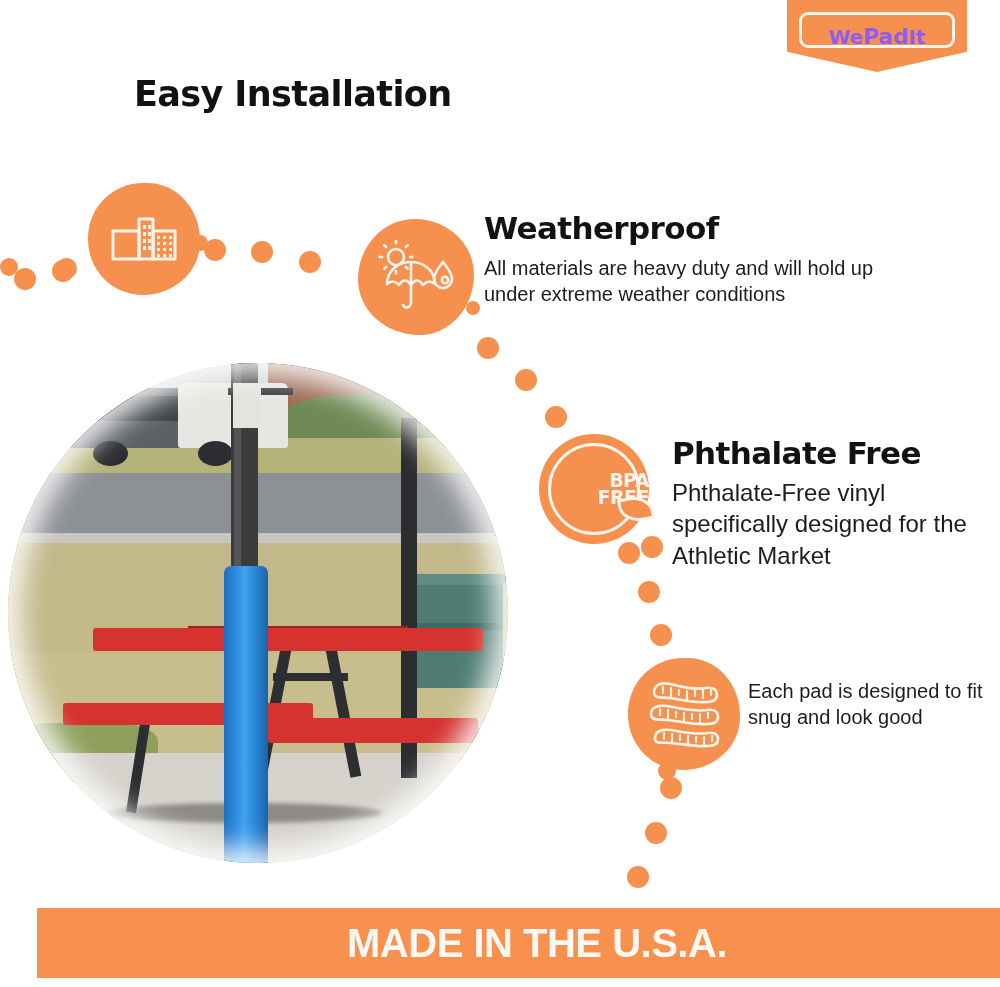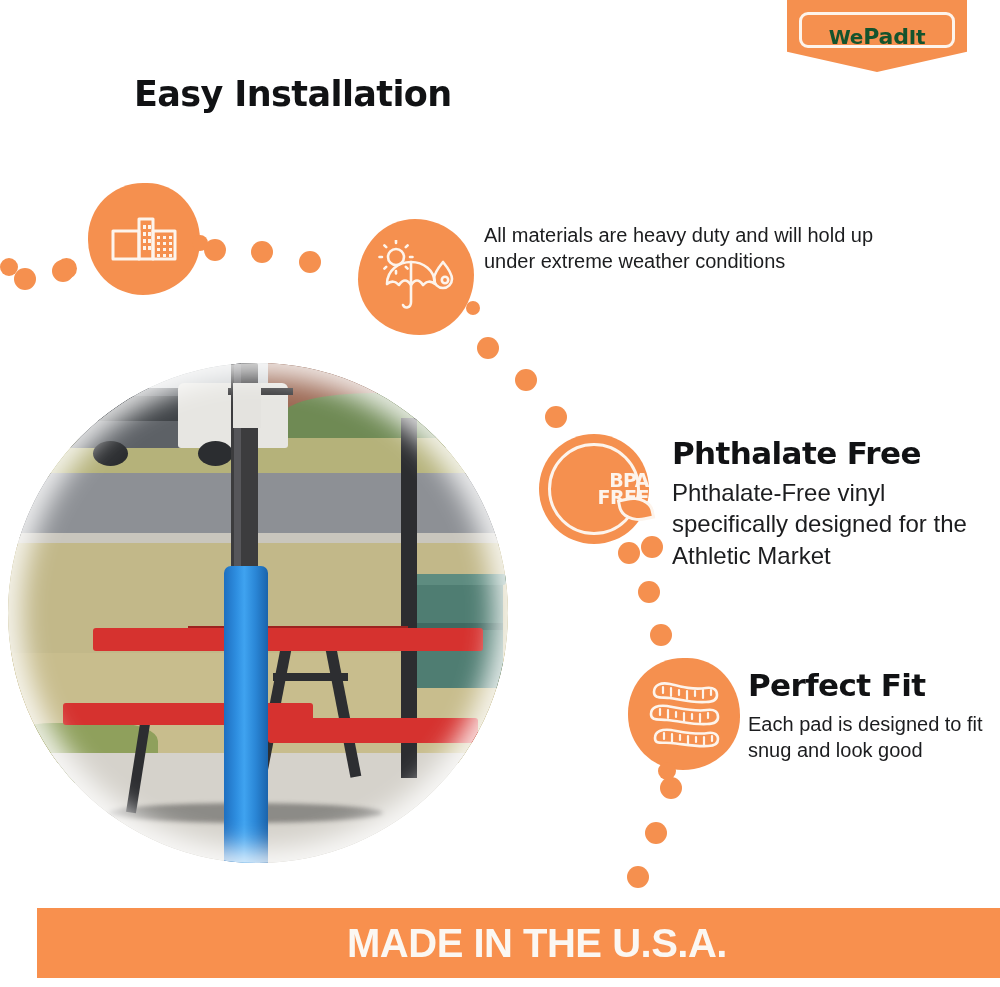--- a/index.html
+++ b/index.html
@@ -41,21 +41,21 @@
     right: 12px;
     height: 36px;
     border: 3px solid #FDF4EC;
     border-radius: 9px;
   }
   .logo-text {
     position: absolute;
     left: 0; right: 0; top: 50%;
     transform: translateY(-50%);
     text-align: center;
-    color: #14532d;
+    color: #8b5cf6;
     font-size: 20px;
     font-weight: 700;
     letter-spacing: -0.2px;
     font-family: "DejaVu Sans", sans-serif;
     white-space: nowrap;
   }
   .logo-text .lg-we { font-weight: 700; }
   .logo-text .lg-pad { font-weight: 800; font-size: 22px; }
   .logo-text .lg-it { font-weight: 700; }
 
@@ -299,20 +299,21 @@
           <rect x="60" y="39" width="3" height="3"></rect>
         <rect x="48" y="45" width="3" height="3"></rect>
           <rect x="54" y="45" width="3" height="3"></rect>
           <rect x="60" y="45" width="3" height="3"></rect>
       </g>
     </svg>
     <div class="sat" style="right:-8px; top:52px; width:16px; height:16px;"></div>
   </div>
 
   <div class="feature" id="feat-weather">
+    <h2>Weatherproof</h2>
     <p>All materials are heavy duty and will hold up under extreme weather conditions</p>
   </div>
 
   <div class="bubble blob-b" id="icon-weather">
     <svg width="82" height="74" viewBox="0 0 82 74" aria-hidden="true">
       <g fill="none" stroke="#FDF4EC" stroke-width="2.6" stroke-linecap="round" stroke-linejoin="round">
         <circle cx="21" cy="17" r="8"></circle>
         <path d="M21 3 V0.5 M21 31 V33.5 M7 17 H4.5 M35 17 H37.5
                  M11.2 7.2 L9.4 5.4 M30.8 7.2 L32.6 5.4 M11.2 26.8 L9.4 28.6 M30.8 26.8 L32.6 28.6"></path>
         <path d="M12 44 C12 30 24 22 36 22 C48 22 60 30 60 44
@@ -334,21 +335,20 @@
     <div class="bpa-ring"></div>
     <div class="bpa-text">
       <div>BPA</div>
       <div>FREE</div>
     </div>
     <div class="bpa-leaf"></div>
     <div class="sat" style="right:-14px; bottom:-14px; width:22px; height:22px;"></div>
   </div>
 
   <div class="feature" id="feat-fit">
-    <h2>Perfect Fit</h2>
     <p>Each pad is designed to fit snug and look good</p>
   </div>
 
   <div class="bubble blob-a" id="icon-fit">
     <svg width="80" height="76" viewBox="0 0 80 76" aria-hidden="true">
       <g fill="none" stroke="#FDF4EC" stroke-width="2.6" stroke-linecap="round" stroke-linejoin="round">
         <path d="M10 16 C10 9 17 6 26 8 C38 11 50 14 62 12 C70 11 73 14 73 19
                  C73 24 69 26 62 26 C50 27 38 24 26 22 C17 21 10 23 10 16 Z"></path>
         <path d="M7 38 C7 31 14 29 23 30 C36 32 50 36 63 34 C71 33 74 36 74 41
                  C74 46 70 48 63 48 C50 49 36 45 23 44 C14 43 7 45 7 38 Z"></path>

